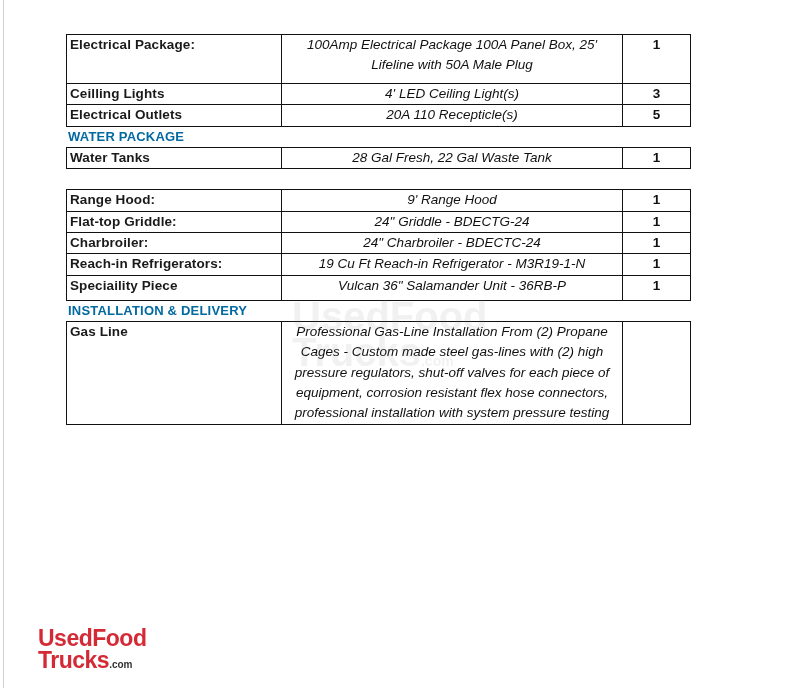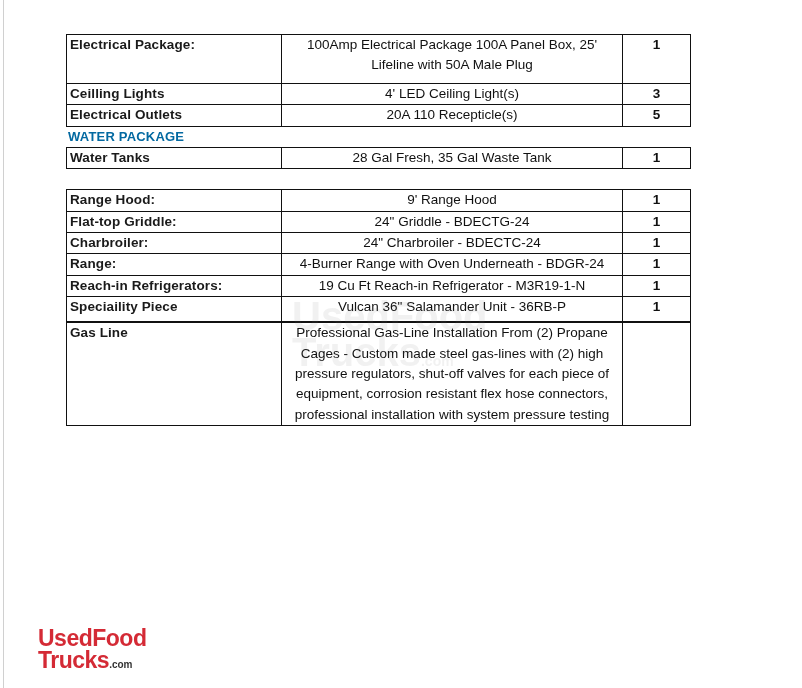--- a/index.html
+++ b/index.html
@@ -10,21 +10,21 @@
     color: #111;
   }
   .page-edge { position: absolute; left: 3px; top: 0; width: 1px; height: 688px; background: #d0d0d0; }
   .sheet { position: absolute; left: 66px; top: 34px; width: 624px; }
   table.spec { border-collapse: collapse; width: 624px; table-layout: fixed; padding-left: 20px; }
   table.spec td { border: 1.5px solid #111; padding: 0 3px; vertical-align: top; font-size: 13.5px; line-height: 20.4px; }
   col.c1 { width: 215px; }
   col.c2 { width: 341px; }
   col.c3 { width: 68px; }
   td.label { font-size: 12.5px; font-weight: bold; color: #1a1a1a; letter-spacing: 0.1px; padding-top: 1px; }
-  td.desc { text-align: center; }
+  td.desc { text-align: center; font-style: italic; }
   td.qty { text-align: center; font-weight: bold; font-size: 12.5px; }
   .section-title { color: #0369a1; font-weight: bold; font-size: 13px; height: 20px; line-height: 20px; padding-left: 2px; letter-spacing: 0.2px; }
   .gap { height: 20px; }
   .watermark {
     position: absolute; left: 292px; top: 298px; color: rgba(120,120,120,0.10);
     font-weight: bold; font-size: 40px; line-height: 36px; pointer-events: none;
   }
   .watermark small { font-size: 14px; }
   .logo { position: absolute; left: 38px; top: 627px; line-height: 22px; font-weight: bold; color: #d42a35; }
   .logo .l1 { font-size: 23px; letter-spacing: -0.5px; }
@@ -66,21 +66,21 @@
   <div class="section-title">WATER PACKAGE</div>
   <table class="spec">
     <colgroup>
         <col class="c1">
         <col class="c2">
         <col class="c3">
       </colgroup>
     <tbody>
     <tr>
       <td class="label">Water Tanks</td>
-      <td class="desc">28 Gal Fresh, 35 Gal Waste Tank</td>
+      <td class="desc">28 Gal Fresh, 22 Gal Waste Tank</td>
       <td class="qty">1</td>
     </tr>
   </tbody>
     </table>
 
   <div class="gap"></div>
   <table class="spec">
     <colgroup>
         <col class="c1">
         <col class="c2">
@@ -96,37 +96,33 @@
       <td class="label">Flat-top Griddle:</td>
       <td class="desc">24" Griddle - BDECTG-24</td>
       <td class="qty">1</td>
     </tr>
     <tr>
       <td class="label">Charbroiler:</td>
       <td class="desc">24" Charbroiler - BDECTC-24</td>
       <td class="qty">1</td>
     </tr>
     <tr>
-      <td class="label">Range:</td>
-      <td class="desc">4-Burner Range with Oven Underneath - BDGR-24</td>
-      <td class="qty">1</td>
-    </tr>
-    <tr>
       <td class="label">Reach-in Refrigerators:</td>
       <td class="desc">19 Cu Ft Reach-in Refrigerator - M3R19-1-N</td>
       <td class="qty">1</td>
     </tr>
     <tr style="height:25px">
       <td class="label">Speciaility Piece</td>
       <td class="desc">Vulcan 36" Salamander Unit - 36RB-P</td>
       <td class="qty">1</td>
     </tr>
   </tbody>
     </table>
 
+  <div class="section-title">INSTALLATION &amp; DELIVERY</div>
   <table class="spec">
     <colgroup>
         <col class="c1">
         <col class="c2">
         <col class="c3">
       </colgroup>
     <tbody>
         <tr>
       <td class="label">Gas Line</td>
       <td class="desc">Professional Gas-Line Installation From (2) Propane Cages -  Custom made steel gas-lines with (2) high pressure regulators, shut-off valves for each piece of equipment, corrosion resistant flex hose connectors, professional installation with system pressure testing</td>

